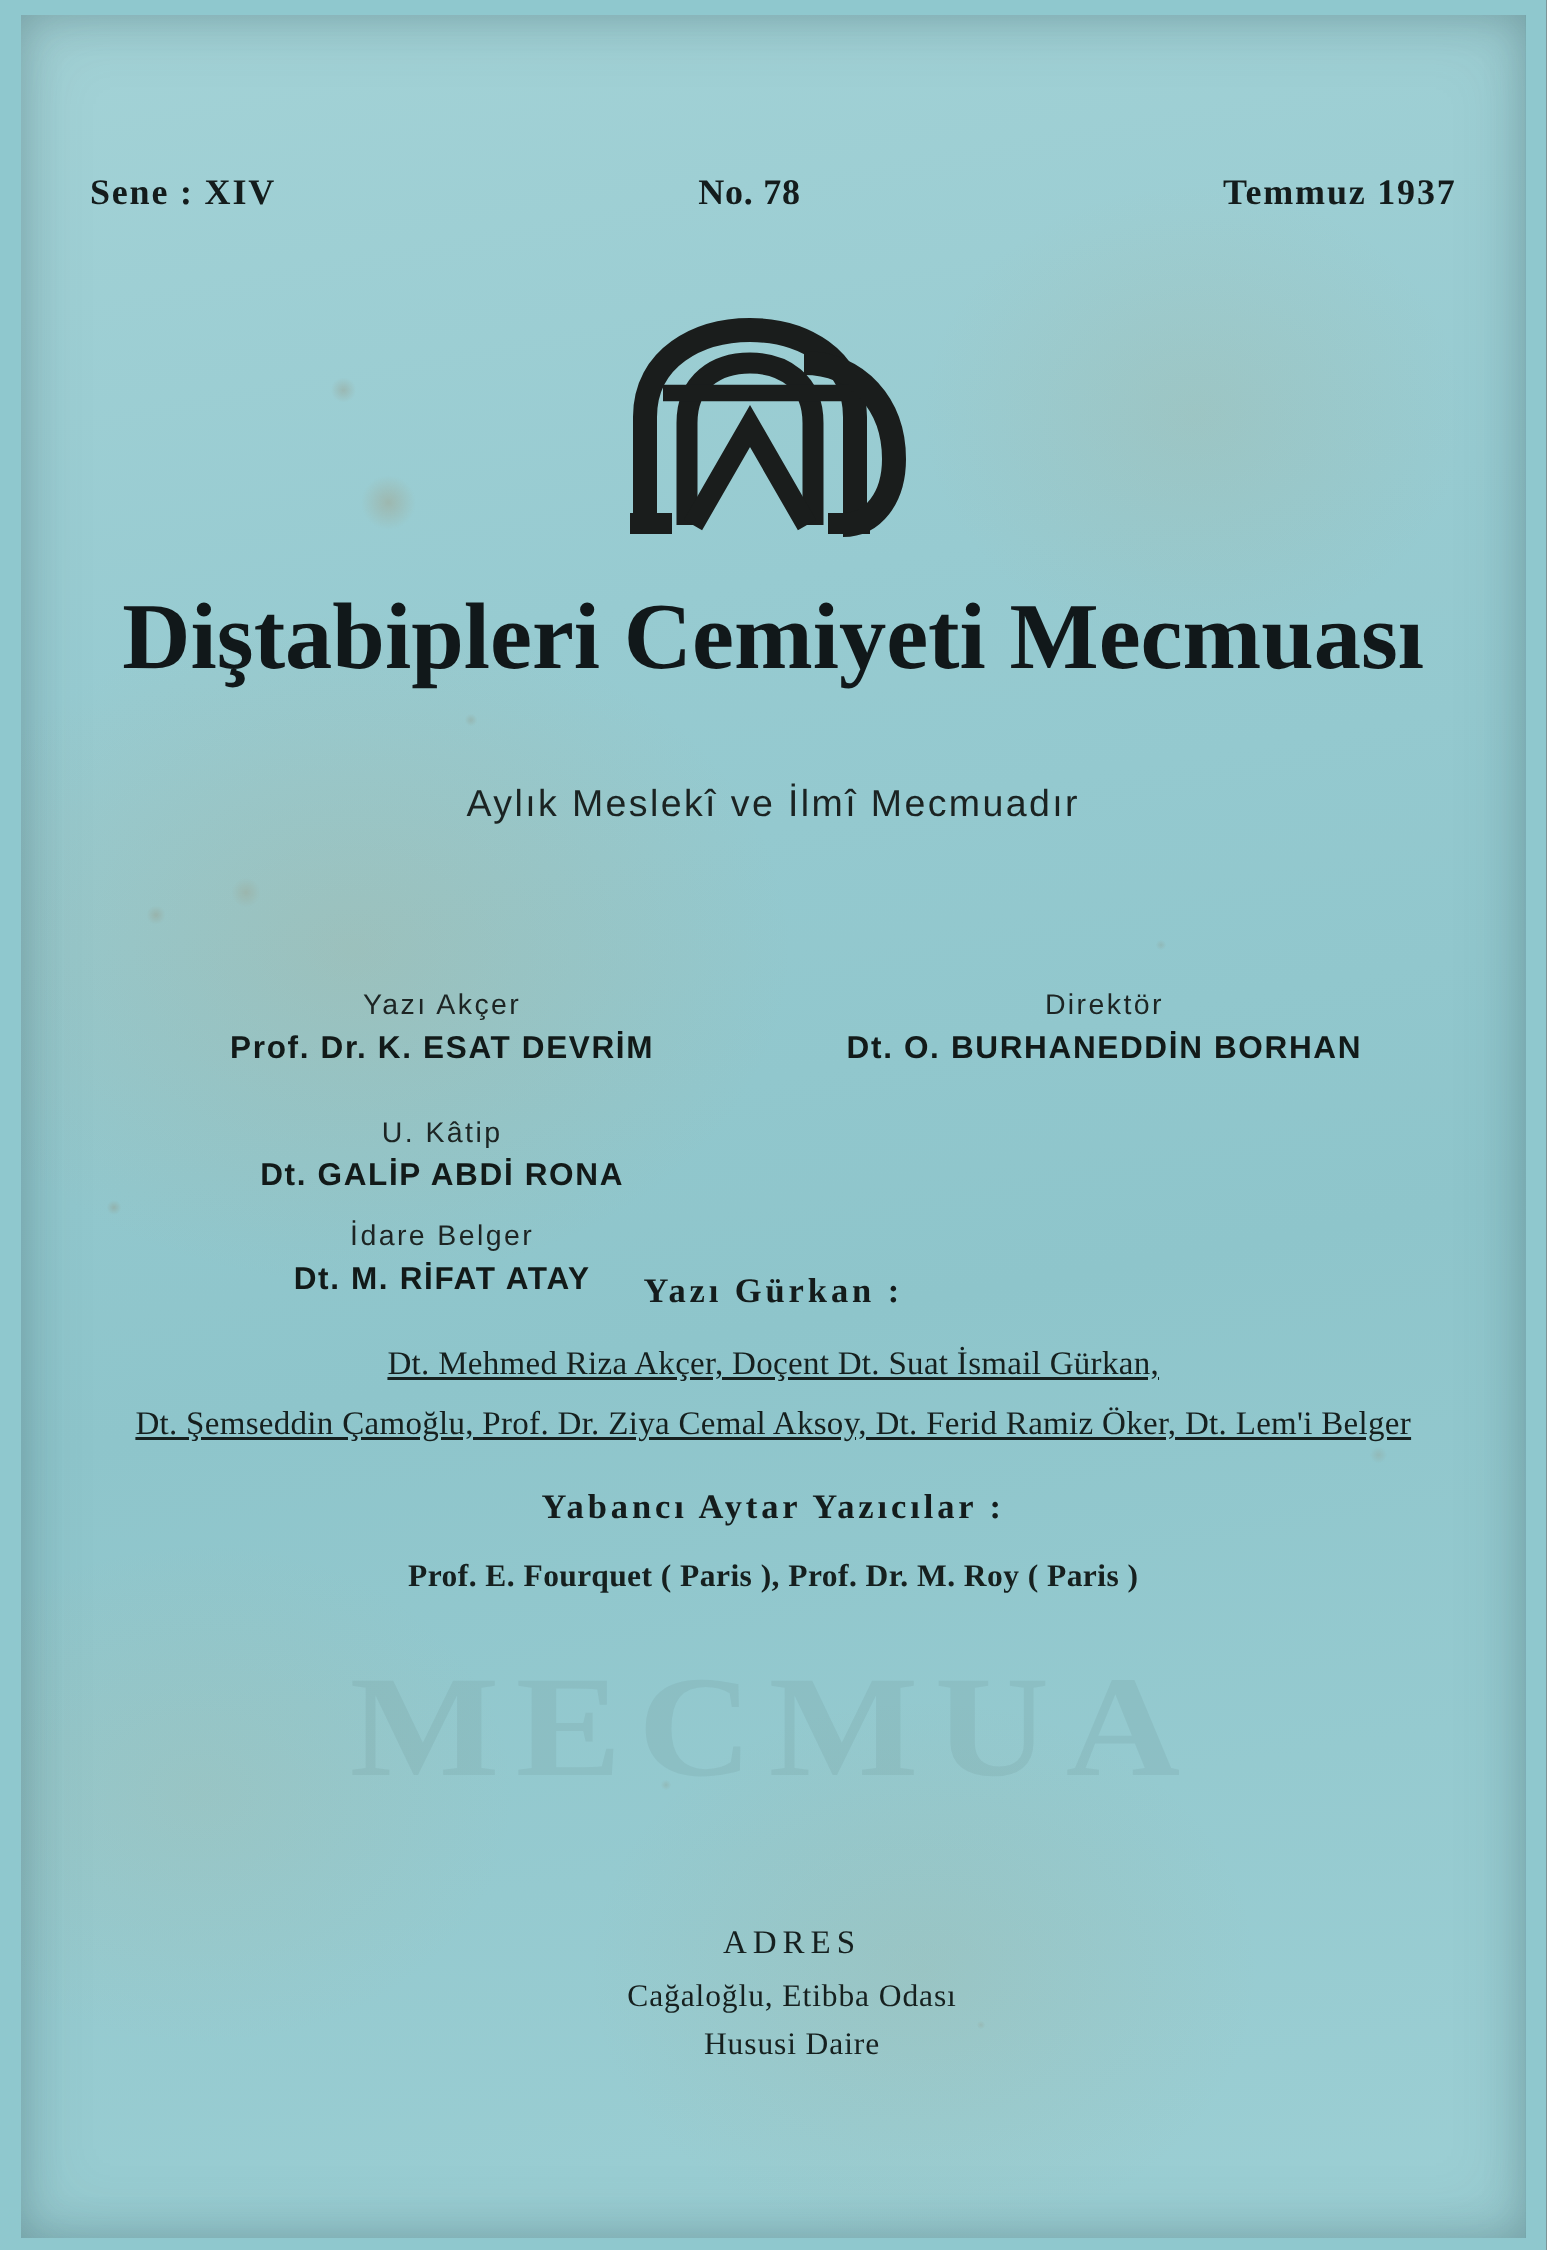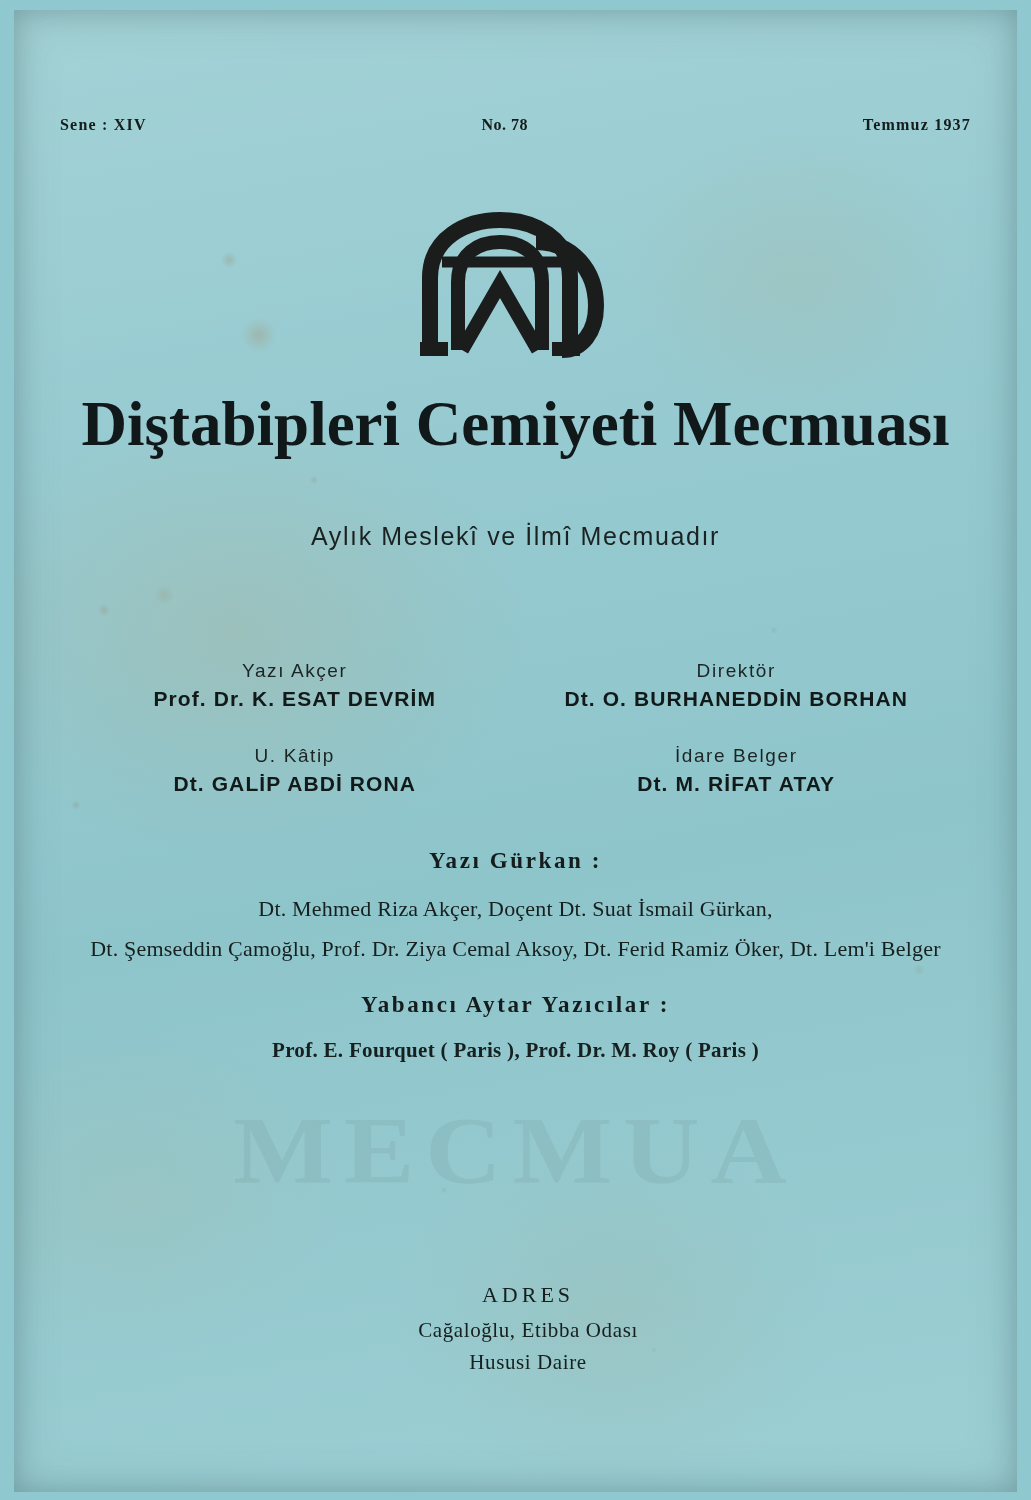--- a/index.html
+++ b/index.html
@@ -69,21 +69,21 @@
   }
   .topline {
     position: absolute;
     top: 106px;
     left: 46px;
     right: 46px;
     display: flex;
     justify-content: space-between;
     align-items: baseline;
     font-weight: bold;
-    font-size: 16px;
+    font-size: 24px;
     letter-spacing: 1.2px;
     color: #141c1c;
   }
   .topline .mid { letter-spacing: .5px; }
 
   .logo-wrap {
     position: absolute;
     top: 200px;
     left: 0; right: 0;
     display: flex;
@@ -134,41 +134,42 @@
     margin-bottom: 5px;
   }
   .person {
     font-family: "Liberation Sans", sans-serif;
     font-weight: bold;
     font-size: 21px;
     letter-spacing: 1.1px;
     color: #121a19;
     margin-bottom: 18px;
   }
-  .staff-row.second { margin-top: 16px; }
+  .staff-row.second { margin-top: 16px; flex-direction: column; }
 
   .section-title {
     text-align: center;
     font-weight: bold;
     font-size: 23px;
     letter-spacing: 2.6px;
     color: #141c1c;
     font-family: "Liberation Serif", serif;
   }
   .editors {
     position: absolute;
     top: 838px;
     left: 40px; right: 40px;
   }
   .editors .line {
     text-align: center;
     font-size: 22px;
     margin-top: 14px;
     letter-spacing: .2px;
     color: #16201f;
+    text-decoration: underline;
   }
   .editors .line.first { margin-top: 22px; }
 
   .foreign {
     position: absolute;
     top: 982px;
     left: 40px; right: 40px;
   }
   .foreign .line {
     text-align: center;

